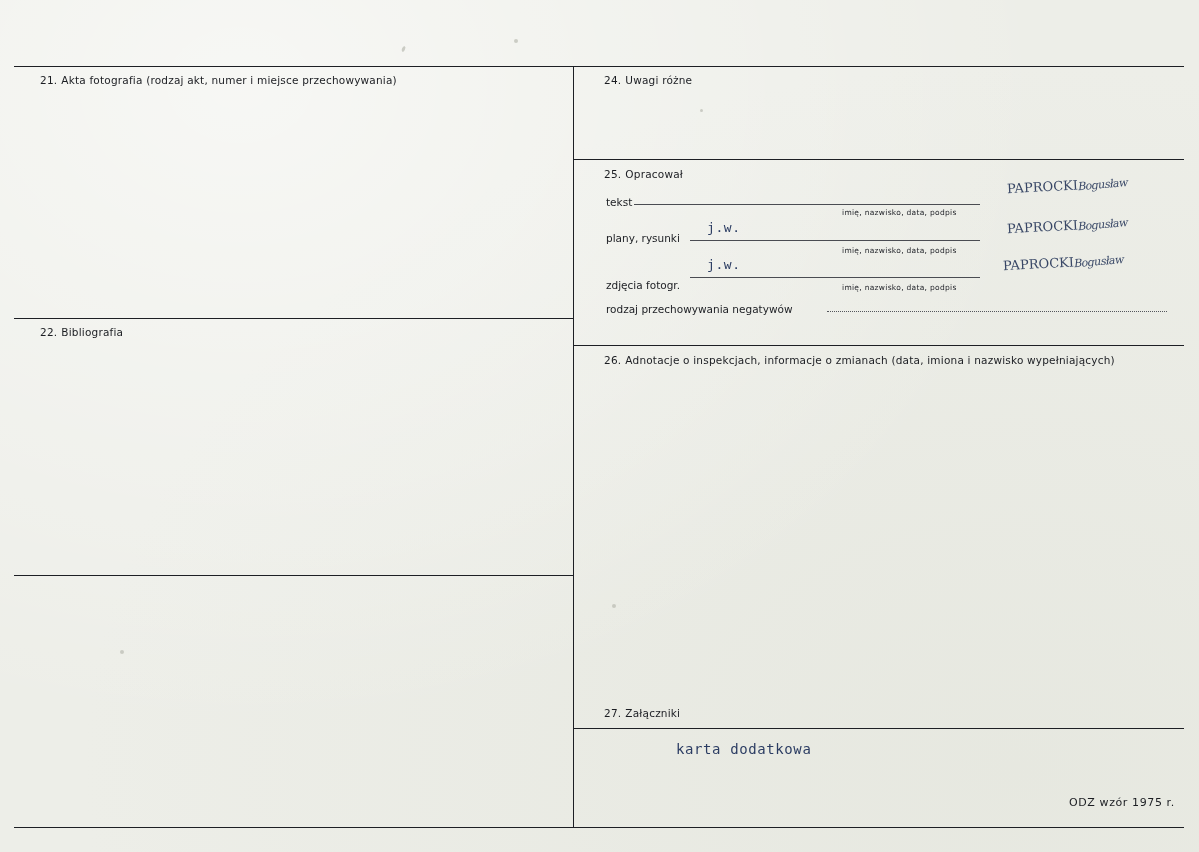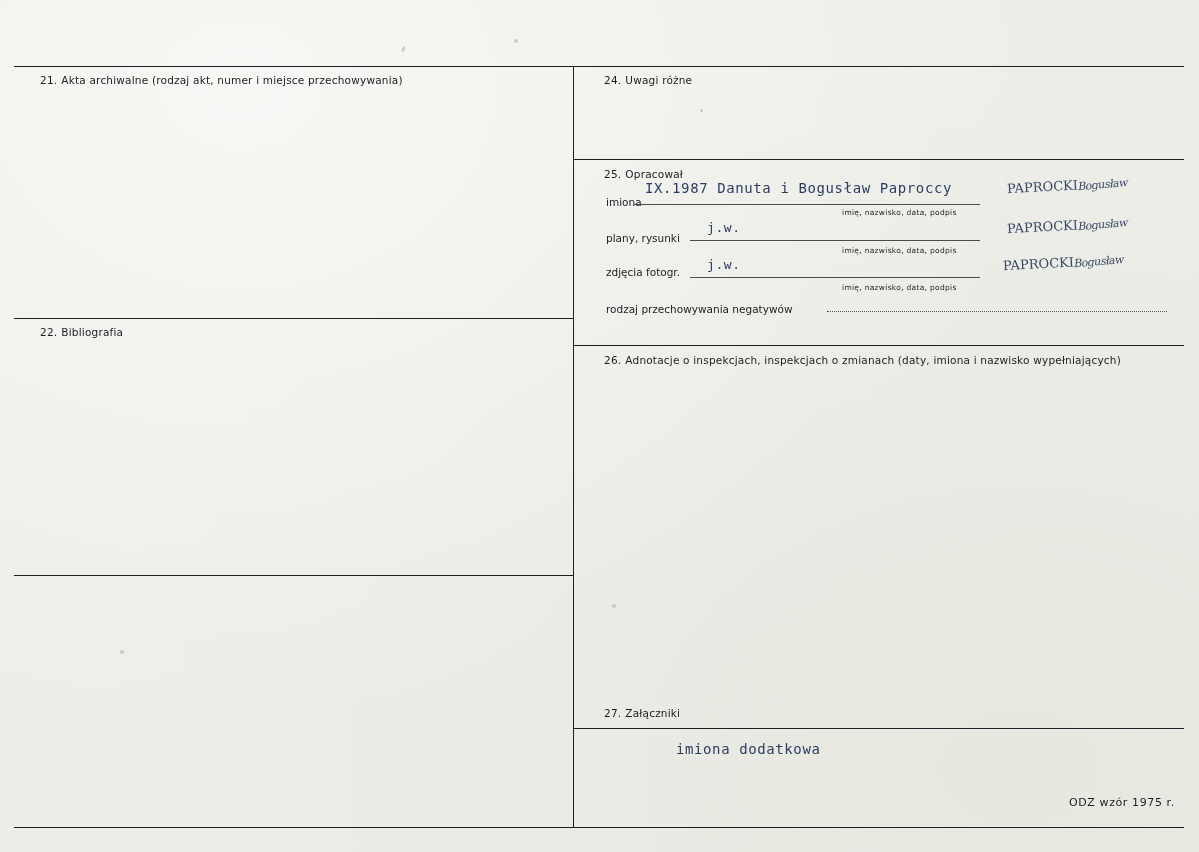--- a/index.html
+++ b/index.html
@@ -139,68 +139,67 @@
   <div class="rule v-rule" style="left:573px; top:66px; height:762px;"></div>
 
   <div class="rule h-rule" style="left:14px; top:318px; width:559px;"></div>
   <div class="rule h-rule" style="left:14px; top:575px; width:559px;"></div>
 
   <div class="rule h-rule" style="left:573px; top:159px; width:611px;"></div>
   <div class="rule h-rule" style="left:573px; top:345px; width:611px;"></div>
   <div class="rule h-rule" style="left:573px; top:728px; width:611px;"></div>
 
   <div class="fld-label" style="left:16px; top:74px;">
-    <span class="num">21.</span><span>Akta archiwalne (rodzaj akt, numer i miejsce przechowywania)</span>
+    <span class="num">21.</span><span>Akta fotografia (rodzaj akt, numer i miejsce przechowywania)</span>
   </div>
 
   <div class="fld-label" style="left:16px; top:326px;">
     <span class="num">22.</span><span>Bibliografia</span>
   </div>
 
 
   <div class="fld-label" style="left:580px; top:74px;">
     <span class="num">24.</span><span>Uwagi różne</span>
   </div>
 
   <div class="fld-label" style="left:580px; top:168px;">
     <span class="num">25.</span><span>Opracował</span>
   </div>
 
-  <div class="line-label" style="left:606px; top:196px;">imiona</div>
+  <div class="line-label" style="left:606px; top:196px;">tekst</div>
   <div class="dotline" style="left:634px; top:204px; width:346px;"></div>
-  <div class="typed" style="left:645px; top:180px;">IX.1987 Danuta i Bogusław Paproccy</div>
   <div class="caption" style="left:842px; top:208px;">imię, nazwisko, data, podpis</div>
   <div class="hand" style="left:1007px; top:178px;">
     <span>PAPROCKI</span><span class="tail">Bogusław</span>
   </div>
 
   <div class="line-label" style="left:606px; top:232px;">plany, rysunki</div>
   <div class="dotline" style="left:690px; top:240px; width:290px;"></div>
   <div class="typed small" style="left:707px; top:220px;">j.w.</div>
   <div class="caption" style="left:842px; top:246px;">imię, nazwisko, data, podpis</div>
   <div class="hand" style="left:1007px; top:218px;">
     <span>PAPROCKI</span><span class="tail">Bogusław</span>
   </div>
 
-  <div class="line-label" style="left:606px; top:266px;">zdjęcia fotogr.</div>
+  <div class="line-label" style="left:606px; top:279px;">zdjęcia fotogr.</div>
   <div class="dotline" style="left:690px; top:277px; width:290px;"></div>
   <div class="typed small" style="left:707px; top:257px;">j.w.</div>
   <div class="caption" style="left:842px; top:283px;">imię, nazwisko, data, podpis</div>
   <div class="hand" style="left:1003px; top:255px;">
     <span>PAPROCKI</span><span class="tail">Bogusław</span>
   </div>
 
   <div class="line-label" style="left:606px; top:303px;">rodzaj przechowywania negatywów</div>
   <div class="dotline dotted" style="left:827px; top:311px; width:340px;"></div>
 
 
   <div class="fld-label" style="left:580px; top:354px;">
-    <span class="num">26.</span><span>Adnotacje o inspekcjach, inspekcjach o zmianach (daty, imiona i nazwisko wypełniających)</span>
+    <span class="num">26.</span><span>Adnotacje o inspekcjach, informacje o zmianach (data, imiona i nazwisko wypełniających)</span>
   </div>
 
   <div class="fld-label" style="left:580px; top:707px;">
     <span class="num">27.</span><span>Załączniki</span>
   </div>
-  <div class="typed" style="left:676px; top:741px;">imiona dodatkowa</div>
+  <div class="typed" style="left:676px; top:741px;">karta dodatkowa</div>
 
   <div class="odz" style="left:1069px; top:796px;">ODZ wzór 1975 r.</div>
 
 </div>
 
 </body></html>

